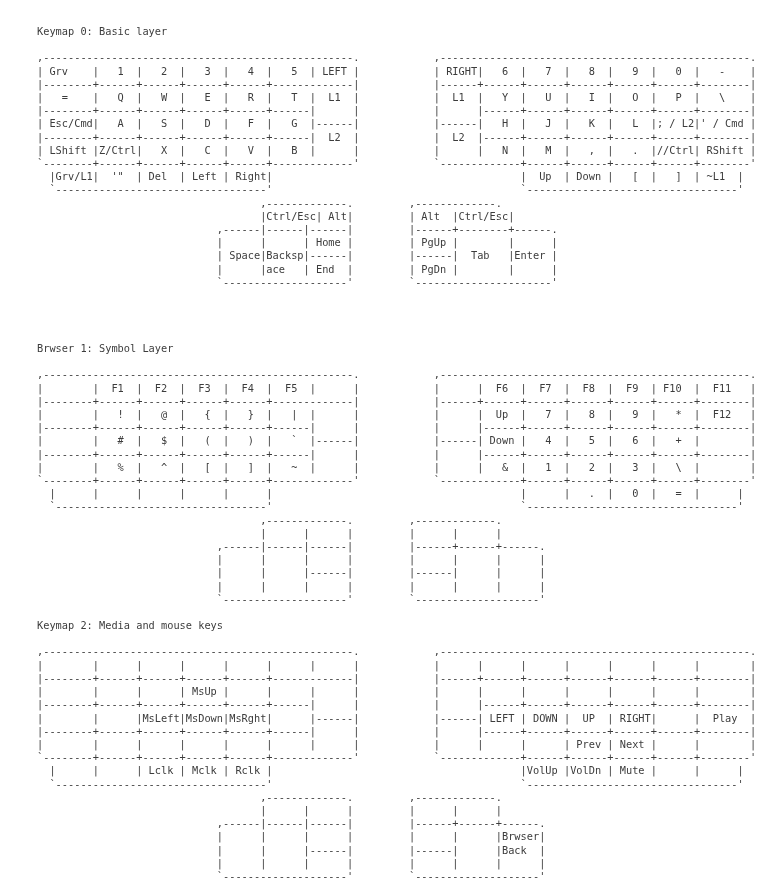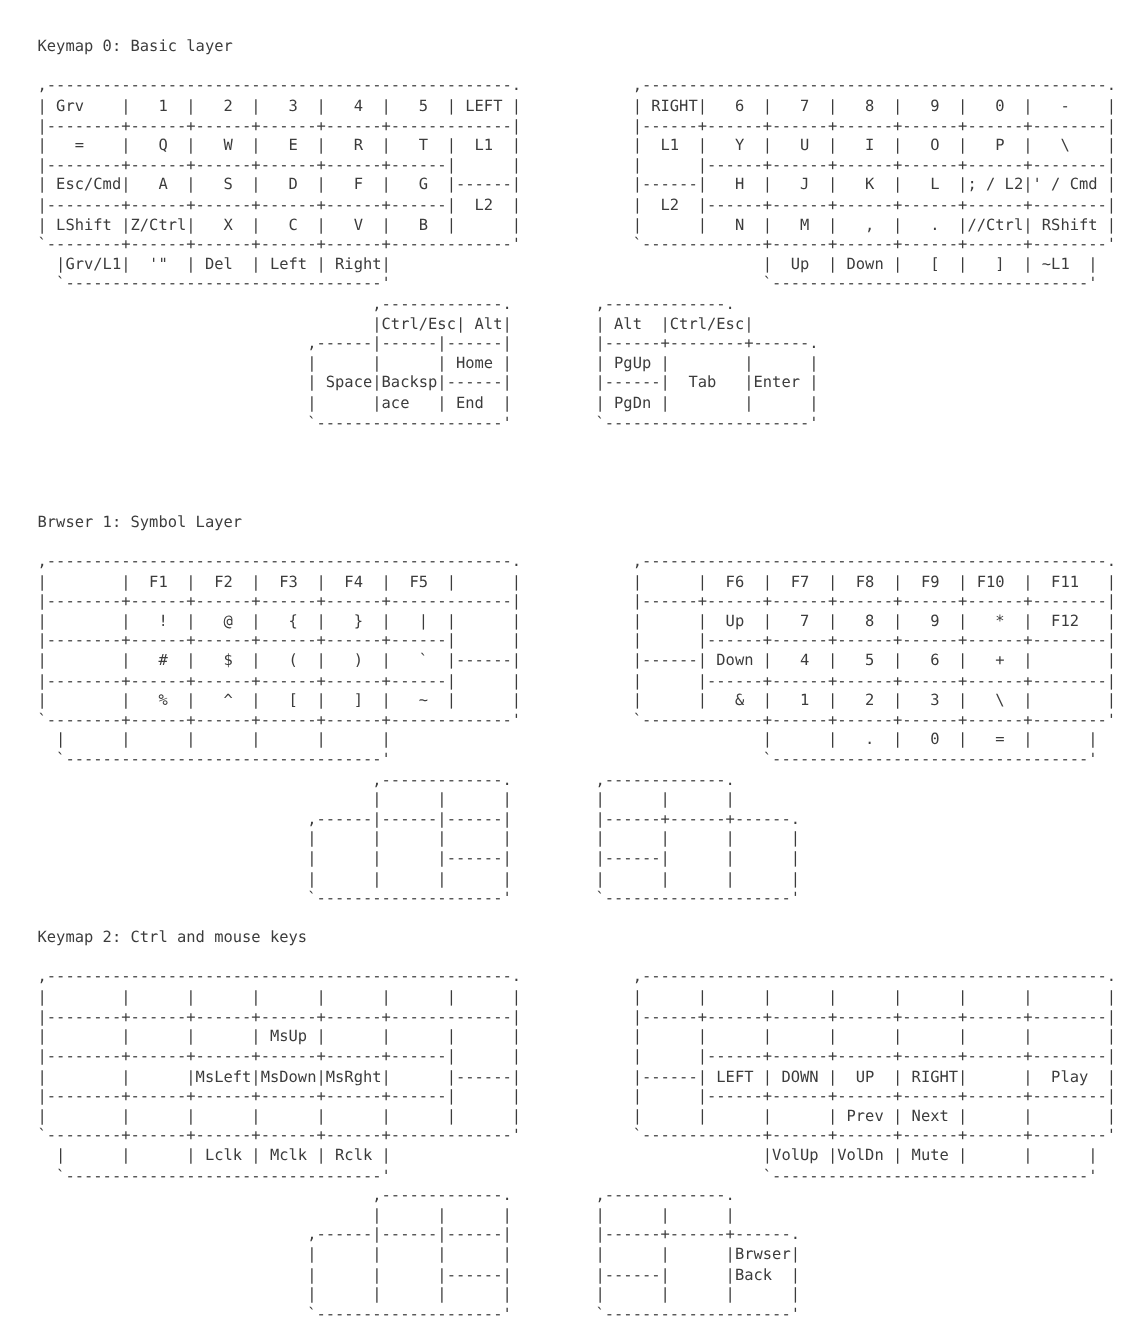--- a/index.html
+++ b/index.html
@@ -9,21 +9,21 @@
   body {
     width: 765px;
     height: 883px;
     background: #ffffff;
     overflow: hidden;
   }
   .doc {
     box-sizing: border-box;
     width: 765px;
     height: 883px;
-    padding: 25px 0 0 25px;
+    padding: 25px 0 0 37px;
     font-family: "DejaVu Sans Mono", "Liberation Mono", monospace;
     font-size: 10.3px;
     line-height: 13.2px;
     color: #3c3c3c;
   }
   pre {
     margin: 0;
     font: inherit;
     white-space: pre;
     letter-spacing: 0;
@@ -78,21 +78,21 @@
                                     ,-------------.         ,-------------.
                                     |      |      |         |      |      |
                              ,------|------|------|         |------+------+------.
                              |      |      |      |         |      |      |      |
                              |      |      |------|         |------|      |      |
                              |      |      |      |         |      |      |      |
                              `--------------------'         `--------------------'</pre>
   </section>
 
   <section class="section-2">
-    <pre class="title">Keymap 2: Ctrl and mouse keys</pre>
+    <pre class="title">Keymap 2: Media and mouse keys</pre>
     <pre class="art">,--------------------------------------------------.            ,--------------------------------------------------.
 |        |      |      |      |      |      |      |            |      |      |      |      |      |      |        |
 |--------+------+------+------+------+-------------|            |------+------+------+------+------+------+--------|
 |        |      |      | MsUp |      |      |      |            |      |      |      |      |      |      |        |
 |--------+------+------+------+------+------|      |            |      |------+------+------+------+------+--------|
 |        |      |MsLeft|MsDown|MsRght|      |------|            |------| LEFT | DOWN |  UP  | RIGHT|      |  Play  |
 |--------+------+------+------+------+------|      |            |      |------+------+------+------+------+--------|
 |        |      |      |      |      |      |      |            |      |      |      | Prev | Next |      |        |
 `--------+------+------+------+------+-------------'            `-------------+------+------+------+------+--------'
   |      |      | Lclk | Mclk | Rclk |                                        |VolUp |VolDn | Mute |      |      |

